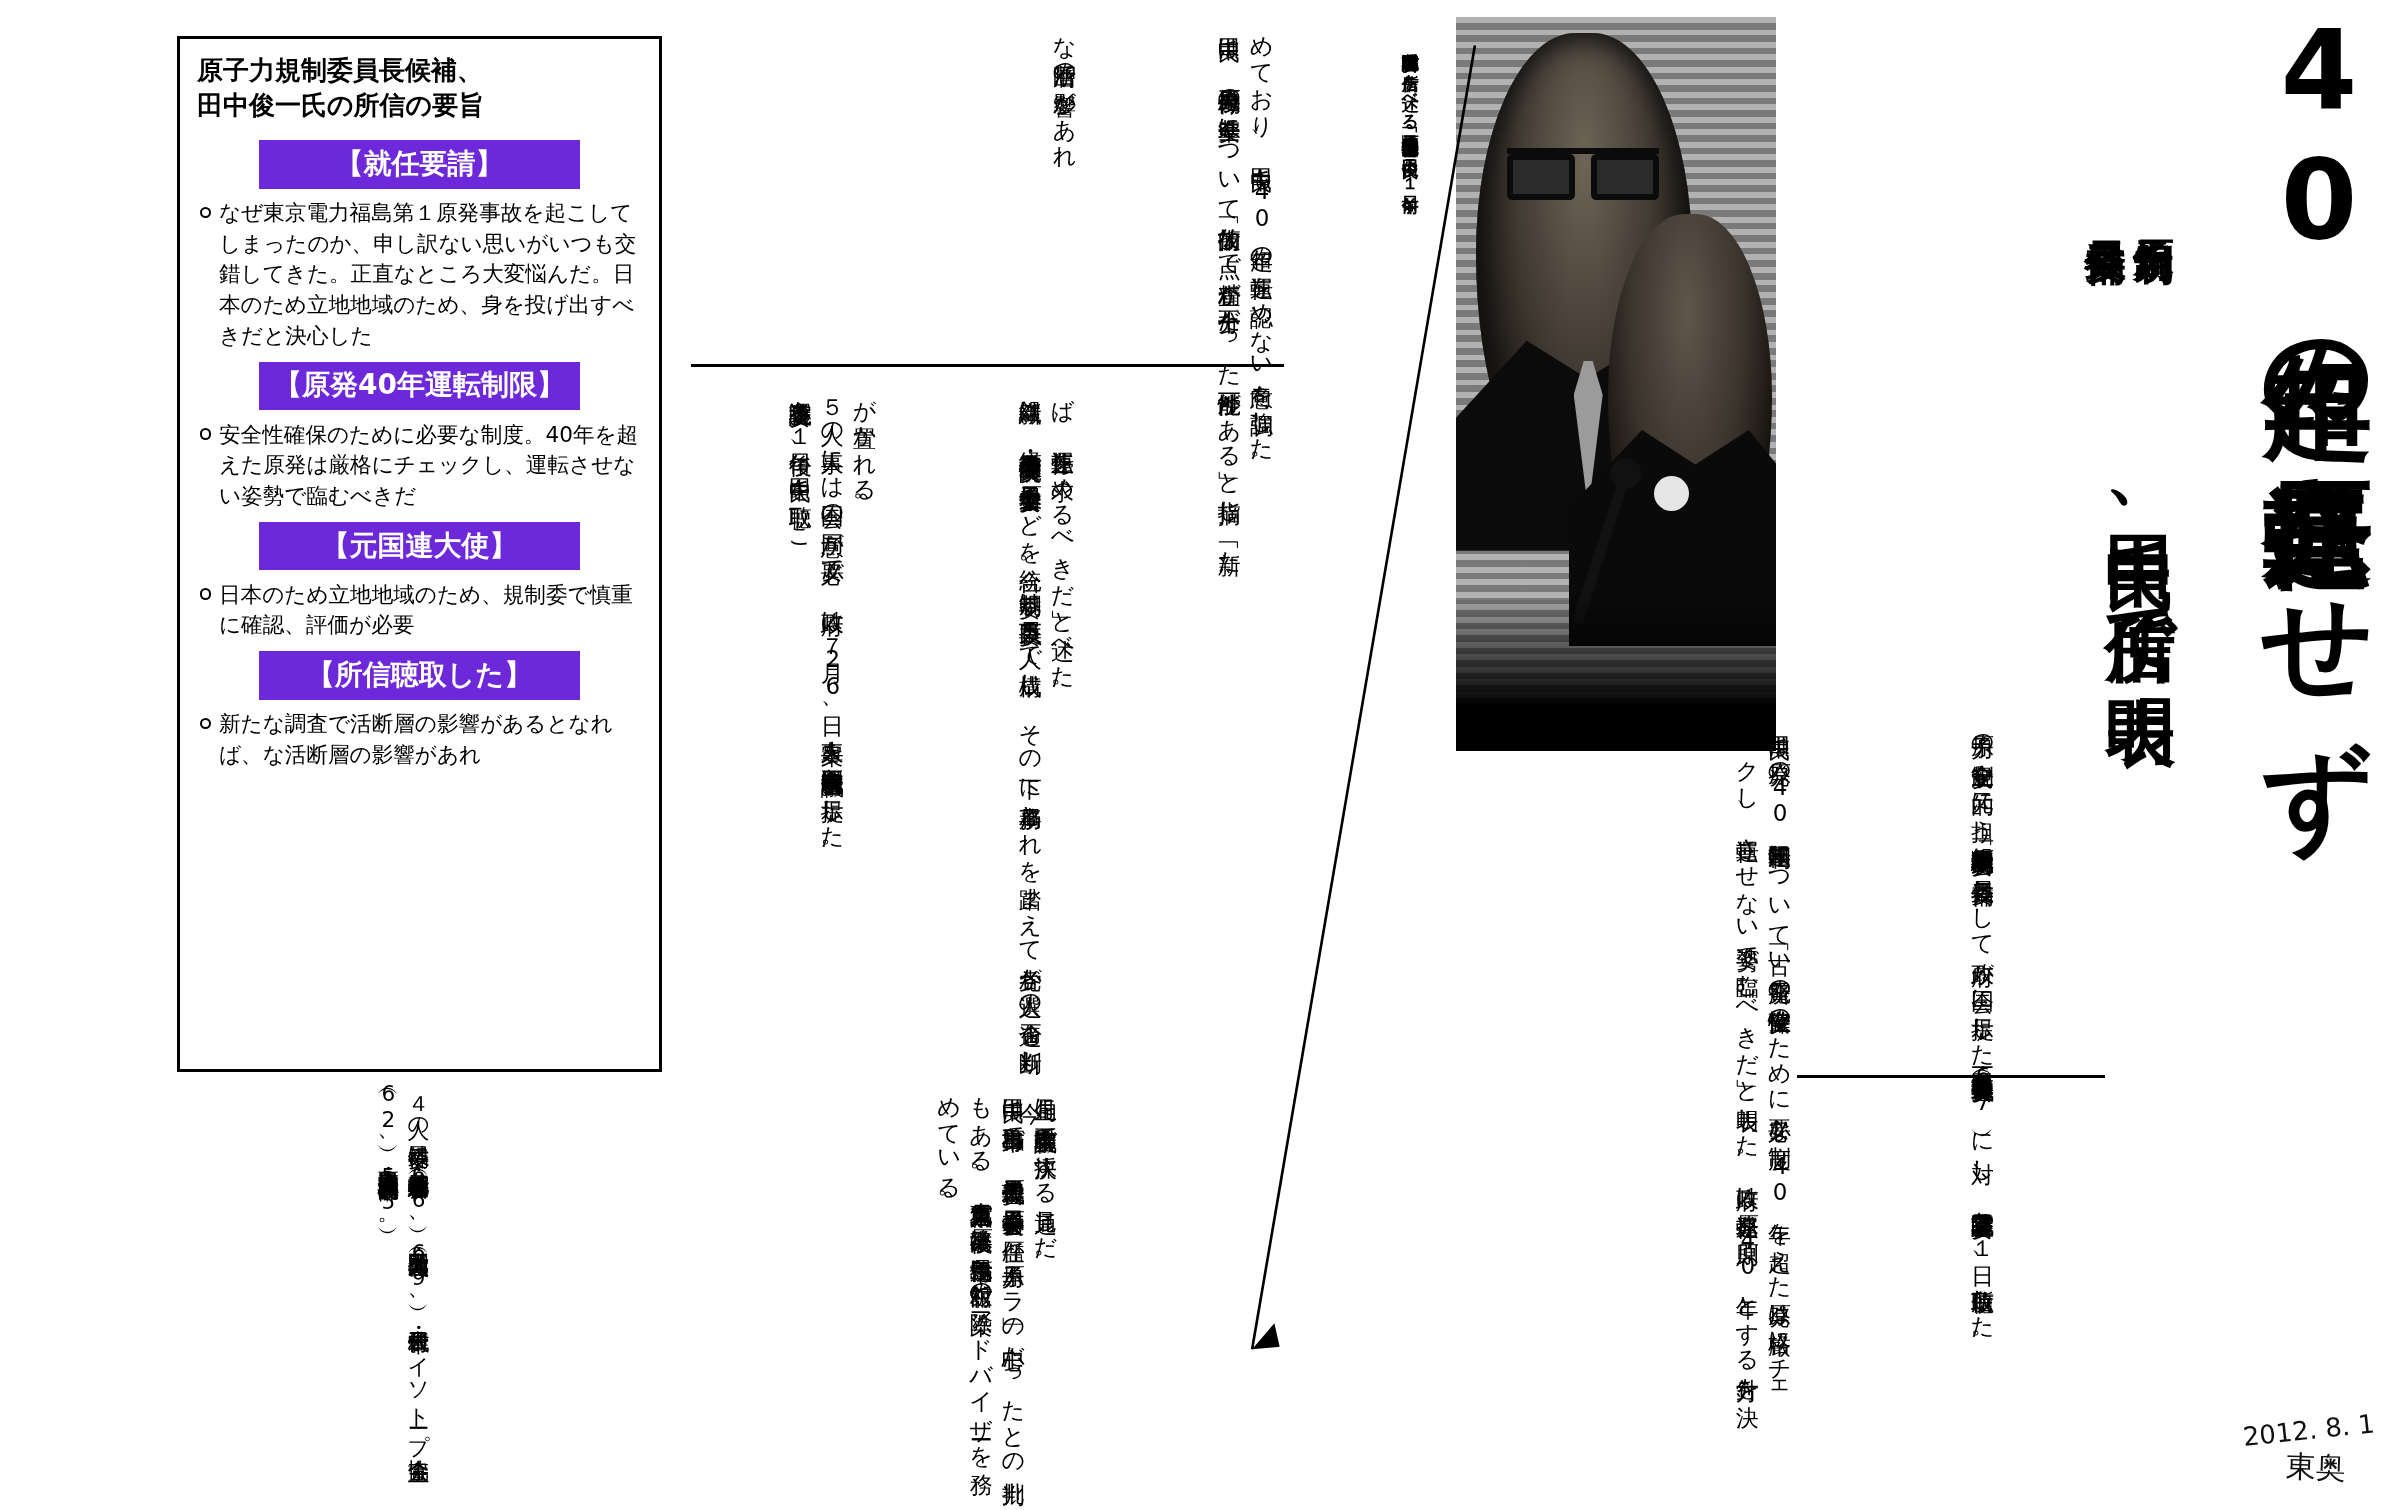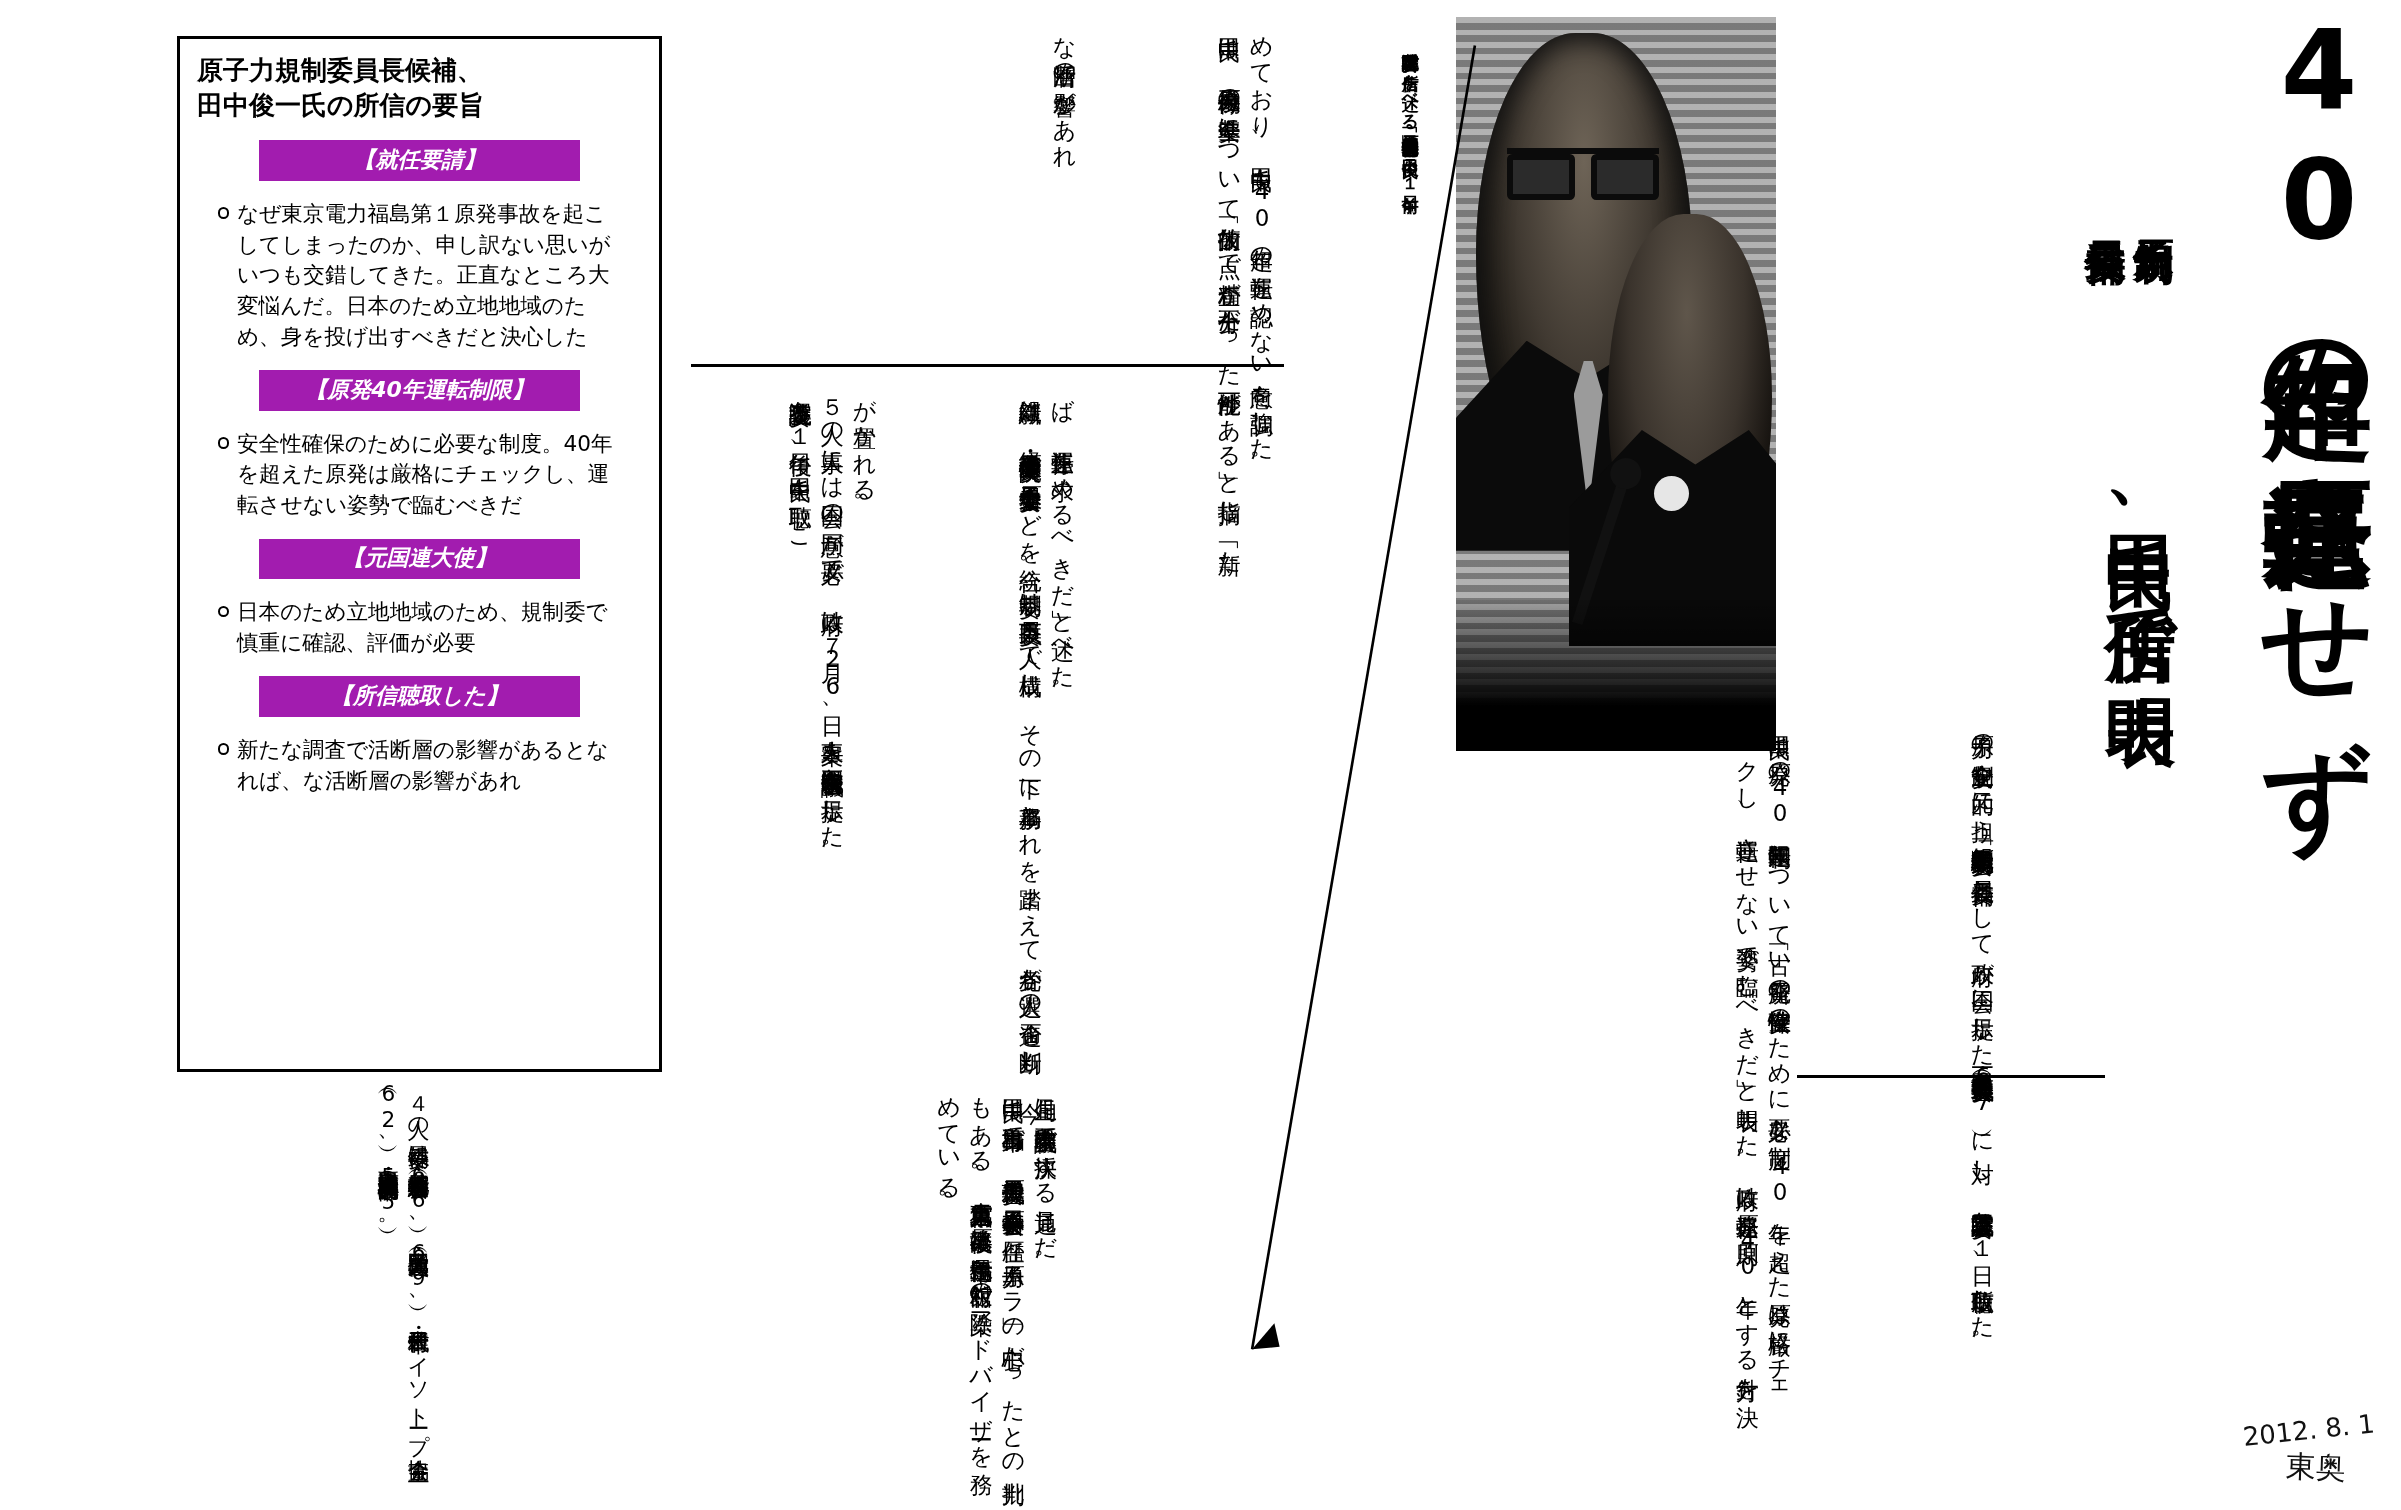--- a/index.html
+++ b/index.html
@@ -162,28 +162,27 @@
     background:#fff;
     box-sizing:border-box;
     padding:0;
   }
   #summary .title{
     font-size:26px;font-weight:bold;line-height:1.32;
     padding:14.4px 17px 7.9px 17px;
     text-align:left;
   }
   #summary .band{
-    background:#a21caf;color:#fff;
-    font-size:22px;font-weight:bold;
+    background:#6d28d9;color:#fff;
+    font-size:28px;font-weight:bold;
     text-align:center;
     padding:4.6px 0 5.9px 0;
     margin:10.5px 79px 9.2px 79px;
-    font-style:italic;
-  }
-  #summary ul{list-style:none;margin:18px;padding:0 17px 0 17px;}
+  }
+  #summary ul{list-style:none;margin:0;padding:0 17px 0 17px;}
   #summary li{
     font-size:21.6px;line-height:1.42;
     margin:0 0 10.5px 0;
     padding-left:22px;
     position:relative;
     text-indent:0;
   }
   #summary li:before{
     content:"";
     position:absolute;left:2.6px;top:8.5px;

